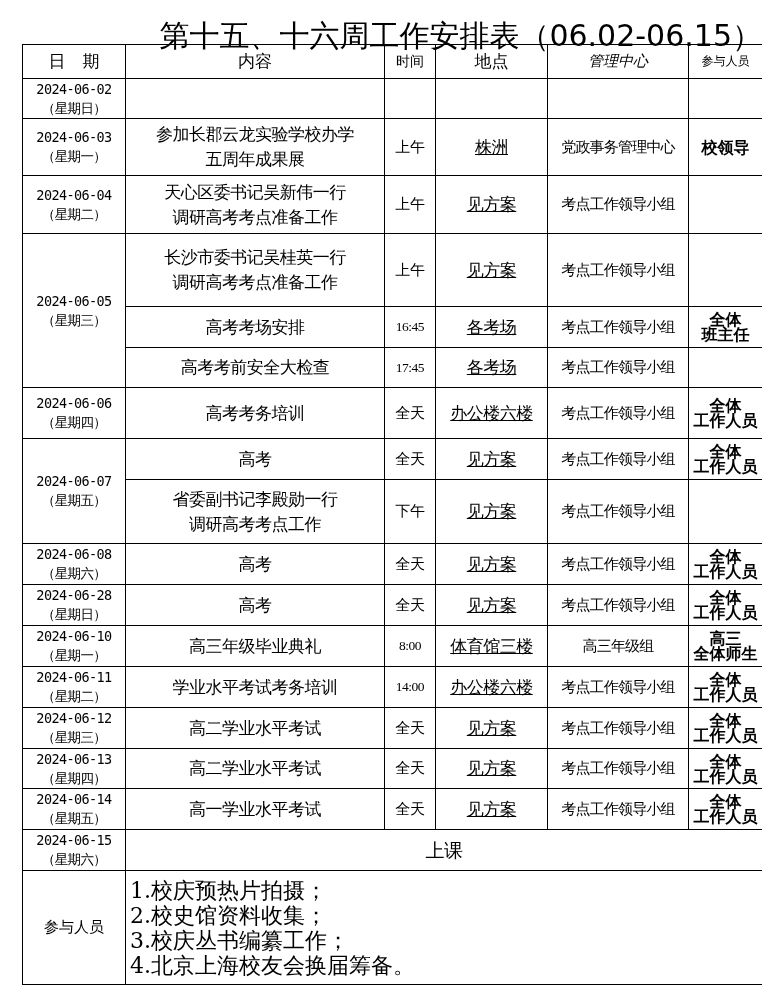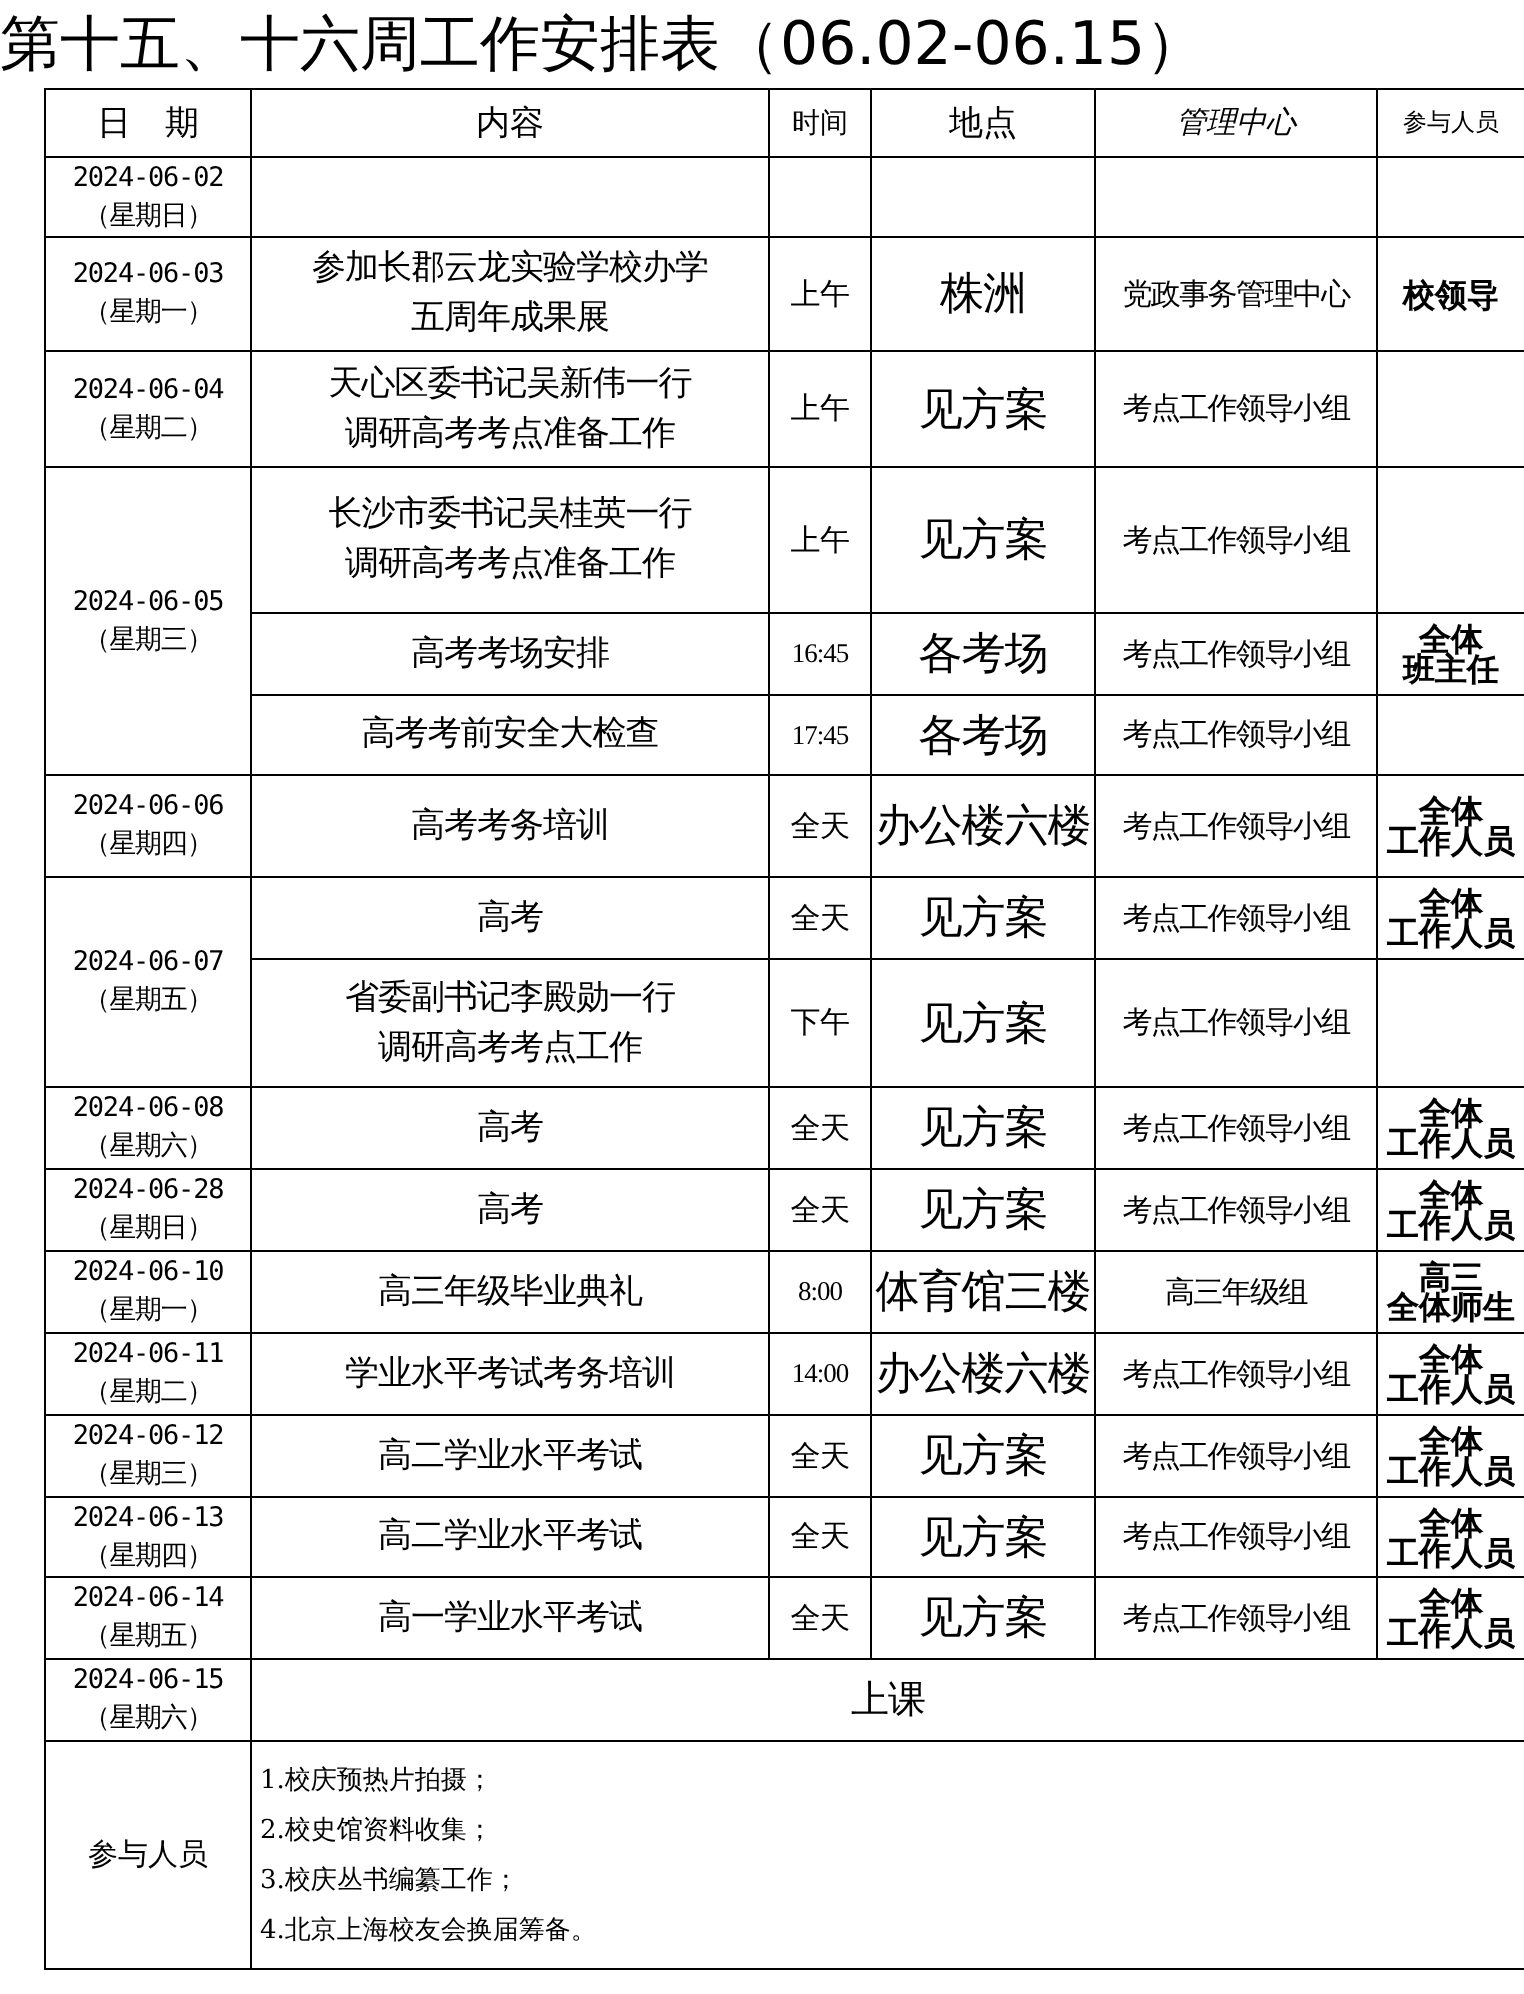--- a/index.html
+++ b/index.html
@@ -11,23 +11,23 @@
     width: 762px;
     height: 997px;
     position: relative;
     overflow: hidden;
     font-family: "DejaVu Serif", "Liberation Serif", serif;
     color: #000;
   }
   .title {
     position: absolute;
     left: 0;
-    top: 3px;
+    top: 16px;
     width: 762px;
-    text-align: left;
+    text-align: right;
     font-family: "DejaVu Sans", "Liberation Sans", sans-serif;
     font-size: 30px;
     line-height: 40px;
     letter-spacing: 0px;
     white-space: nowrap;
   }
   table.sched {
     position: absolute;
     left: 22px;
     top: 44px;
@@ -66,22 +66,23 @@
     font-family: "DejaVu Sans", "Liberation Sans", sans-serif;
     font-size: 15px;
     letter-spacing: -0.3px;
   }
   .time.num {
     font-family: Liberation Serif, serif;
     font-size: 13.5px;
     letter-spacing: -0.5px;
   }
   .loc {
-    font-size: 22px;
+    font-size: 17px;
     letter-spacing: -0.5px;
+    text-decoration: underline;
   }
   .mgmt {
     font-family: "DejaVu Sans", "Liberation Sans", sans-serif;
     font-size: 15px;
     letter-spacing: -0.8px;
     white-space: nowrap;
   }
   .mgmt.serif {
     font-family: "DejaVu Serif", "Liberation Serif", serif;
   }
@@ -94,21 +95,21 @@
   .full {
     font-size: 19px;
   }
   .weekly-label {
     font-family: "DejaVu Sans", "Liberation Sans", sans-serif;
     font-size: 15px;
   }
   .weekly-list {
     text-align: left !important;
     padding-left: 4px !important;
-    font-size: 13px;
+    font-size: 22px;
     line-height: 25px;
     vertical-align: middle;
   }
   .weekly-list div { white-space: nowrap; }
   .line { display: block; }
 </style>
 </head>
 <body>
 
 <div class="title">第十五、十六周工作安排表（06.02-06.15）</div>

